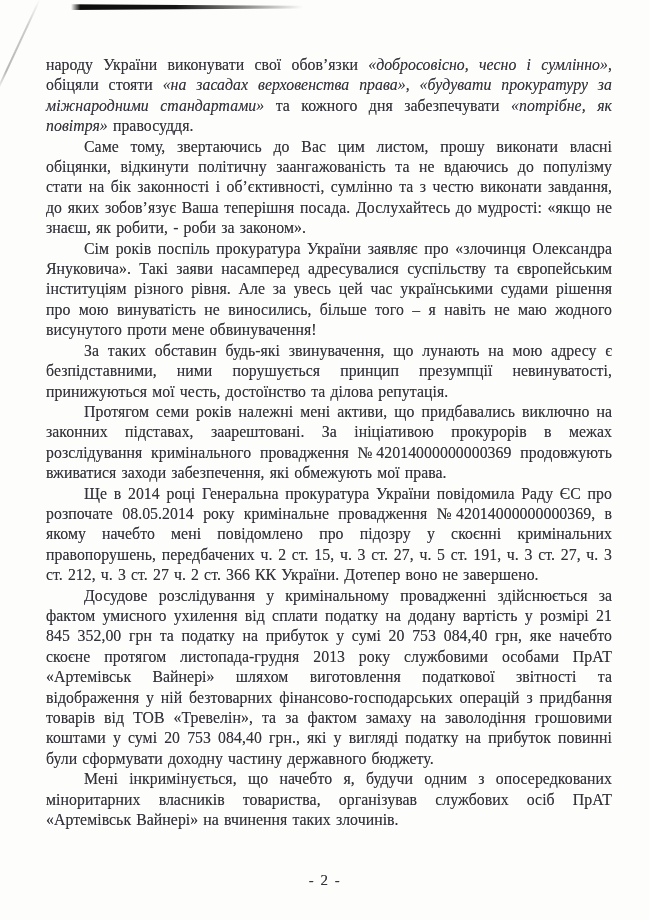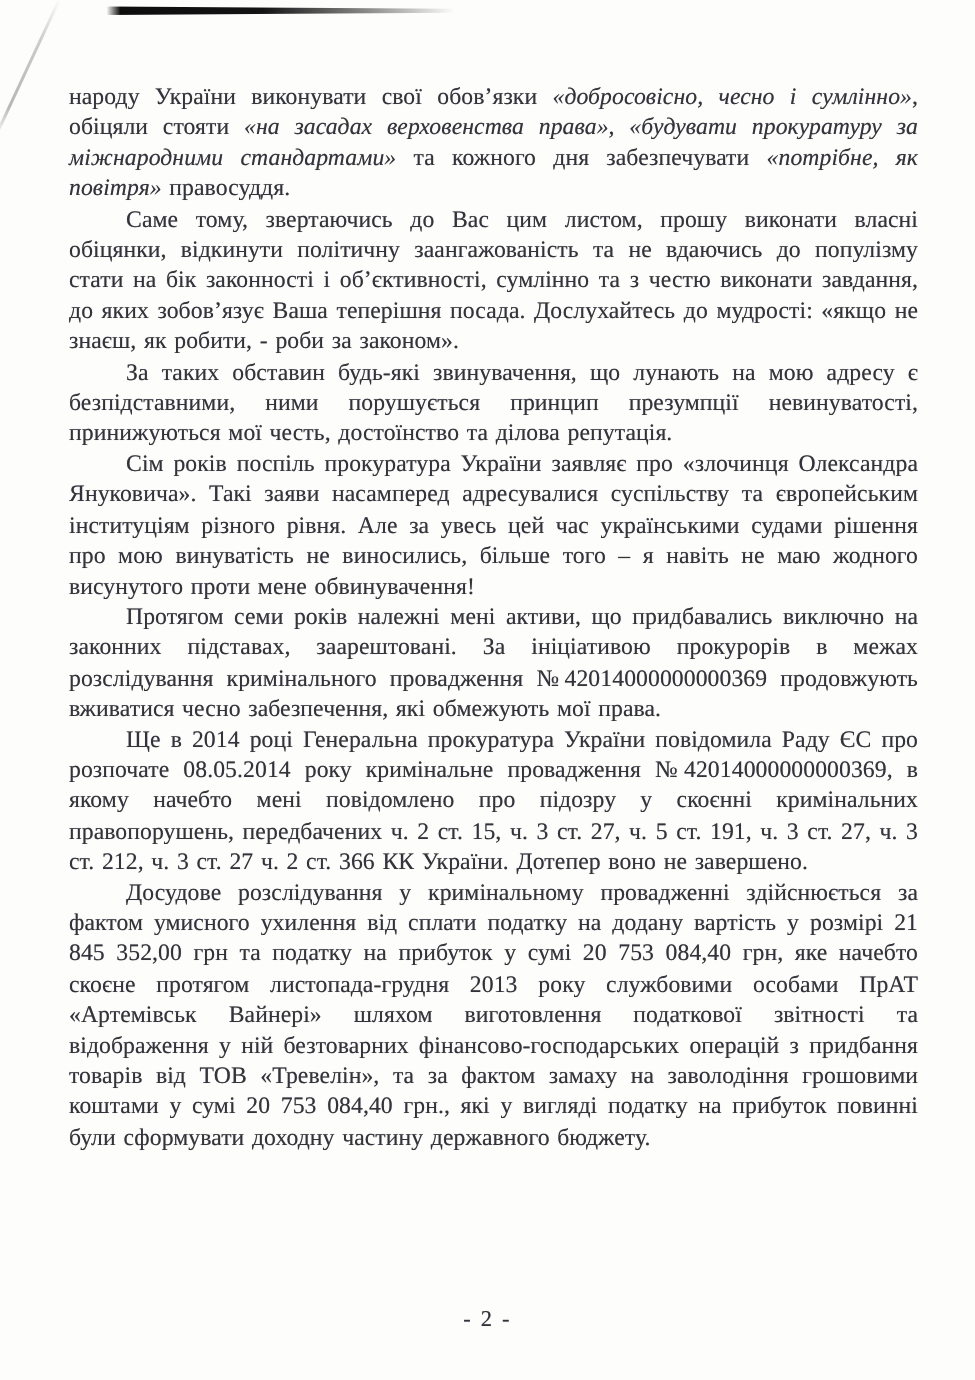--- a/index.html
+++ b/index.html
@@ -75,20 +75,21 @@
 </style>
 </head>
 <body>
 
 <div class="page">
   <div class="scan-bar"></div>
   <div class="crease"></div>
   <div class="text-block">
       <p class="para no-indent"><span class="">народу України виконувати свої обов’язки </span><span class="it">«добросовісно, чесно і сумлінно»</span><span class="">, обіцяли стояти </span><span class="it">«на засадах верховенства права»</span><span class="">, </span><span class="it">«будувати прокуратуру за міжнародними стандартами»</span><span class=""> та кожного дня забезпечувати </span><span class="it">«потрібне, як повітря»</span><span class=""> правосуддя.</span></p>
       <p class="para"><span class="">Саме тому, звертаючись до Вас цим листом, прошу виконати власні обіцянки, відкинути політичну заангажованість та не вдаючись до популізму стати на бік законності і об’єктивності, сумлінно та з честю виконати завдання, до яких зобов’язує Ваша теперішня посада. Дослухайтесь до мудрості: «якщо не знаєш, як робити, - роби за законом».</span></p>
+      <p class="para"><span class="">Сім років поспіль прокуратура України заявляє про «злочинця Олександра Януковича». Такі заяви насамперед адресувалися суспільству та європейським інституціям різного рівня. Але за увесь цей час українськими судами рішення про мою винуватість не виносились, більше того – я навіть не маю жодного висунутого проти мене обвинувачення!</span></p>
       <p class="para"><span class="">За таких обставин будь-які звинувачення, що лунають на мою адресу є безпідставними, ними порушується принцип презумпції невинуватості, принижуються мої честь, достоїнство та ділова репутація.</span></p>
-      <p class="para"><span class="">Сім років поспіль прокуратура України заявляє про «злочинця Олександра Януковича». Такі заяви насамперед адресувалися суспільству та європейським інституціям різного рівня. Але за увесь цей час українськими судами рішення про мою винуватість не виносились, більше того – я навіть не маю жодного висунутого проти мене обвинувачення!</span></p>
-      <p class="para"><span class="">Протягом семи років належні мені активи, що придбавались виключно на законних підставах, заарештовані. За ініціативою прокурорів в межах розслідування кримінального провадження №42014000000000369 продовжують вживатися чесно забезпечення, які обмежують мої права.</span></p>
+      <p class="para"><span class="">Протягом семи років належні мені активи, що придбавались виключно на законних підставах, заарештовані. За ініціативою прокурорів в межах розслідування кримінального провадження №42014000000000369 продовжують вживатися заходи забезпечення, які обмежують мої права.</span></p>
       <p class="para"><span class="">Ще в 2014 році Генеральна прокуратура України повідомила Раду ЄС про розпочате 08.05.2014 року кримінальне провадження №42014000000000369, в якому начебто мені повідомлено про підозру у скоєнні кримінальних правопорушень, передбачених ч. 2 ст. 15, ч. 3 ст. 27, ч. 5 ст. 191, ч. 3 ст. 27, ч. 3 ст. 212, ч. 3 ст. 27 ч. 2 ст. 366 КК України. Дотепер воно не завершено.</span></p>
       <p class="para"><span class="">Досудове розслідування у кримінальному провадженні здійснюється за фактом умисного ухилення від сплати податку на додану вартість у розмірі 21 845 352,00 грн та податку на прибуток у сумі 20 753 084,40 грн, яке начебто скоєне протягом листопада-грудня 2013 року службовими особами ПрАТ «Артемівськ Вайнері» шляхом виготовлення податкової звітності та відображення у ній безтоварних фінансово-господарських операцій з придбання товарів від ТОВ «Тревелін», та за фактом замаху на заволодіння грошовими коштами у сумі 20 753 084,40 грн., які у вигляді податку на прибуток повинні були сформувати доходну частину державного бюджету.</span></p>
+      <p class="para"><span class="">Мені інкримінується, що начебто я, будучи одним з опосередкованих міноритарних власників товариства, організував службових осіб ПрАТ «Артемівськ Вайнері» на вчинення таких злочинів.</span></p>
     </div>
   <div class="page-number">- 2 -</div>
 </div>
 
 </body></html>

